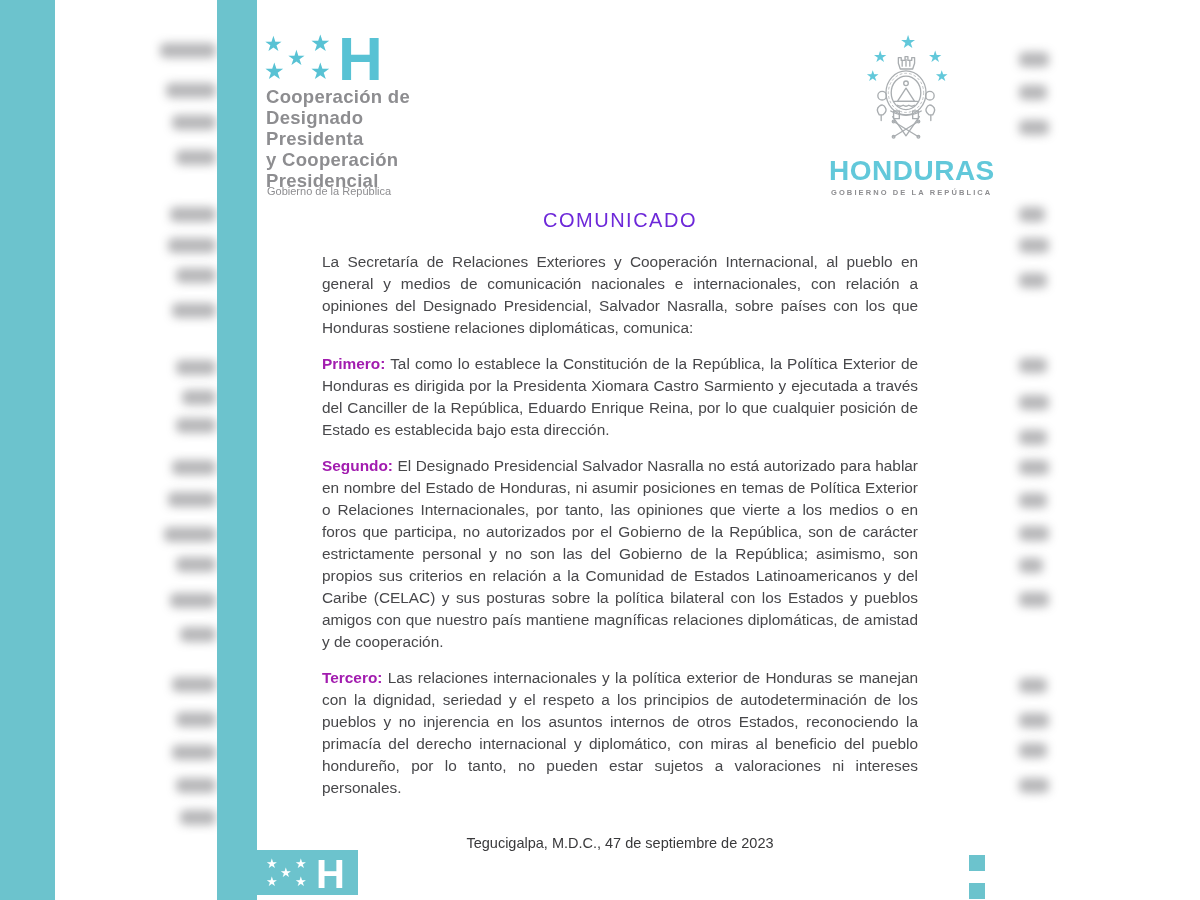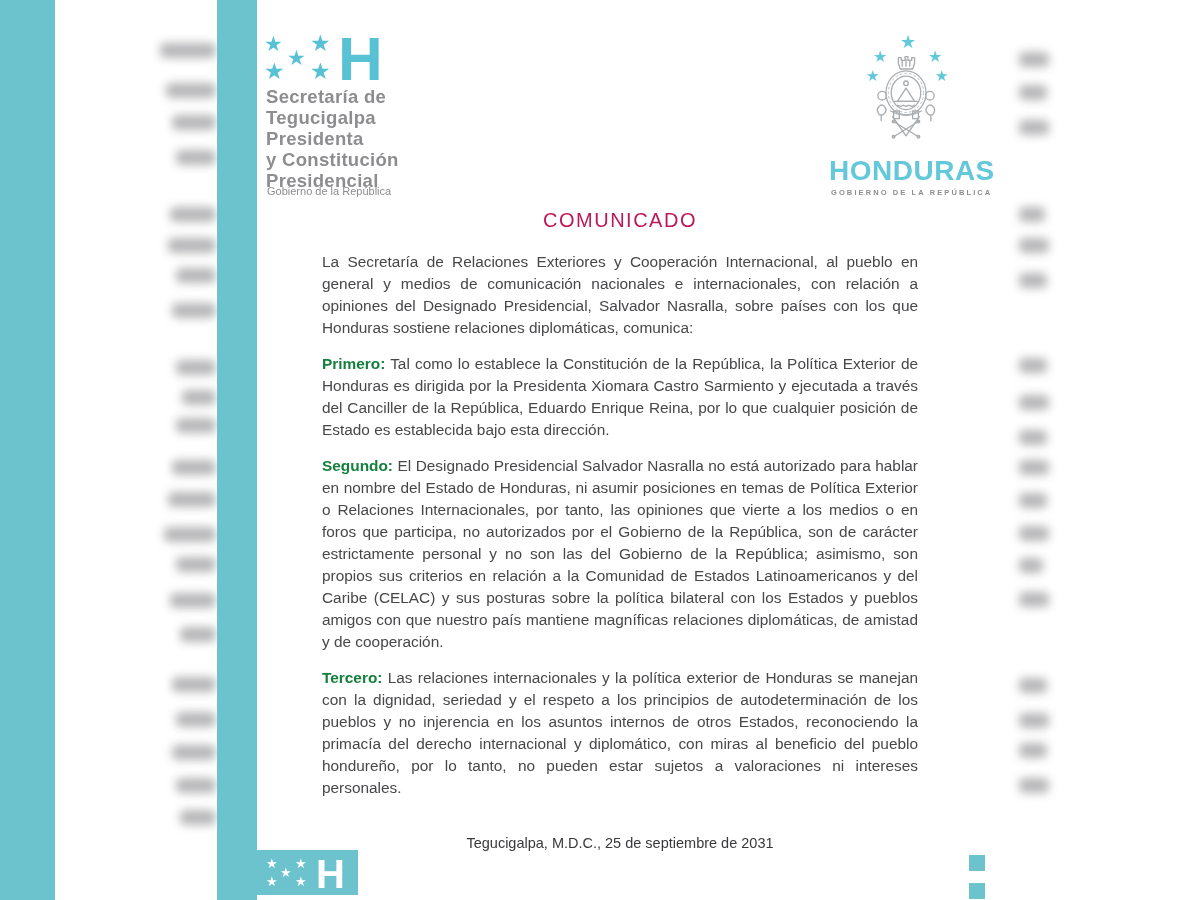--- a/index.html
+++ b/index.html
@@ -27,23 +27,23 @@
   .ministry{position:absolute;left:266px;top:86px;font-weight:700;font-size:18.5px;line-height:21px;color:var(--logo-gray);letter-spacing:.3px;white-space:nowrap;}
   .gob-sub{position:absolute;left:267px;top:185px;font-size:11px;color:var(--logo-gray);white-space:nowrap;}
 
   
   .coat{position:absolute;left:866px;top:48px;}
   .wordmark{position:absolute;left:829px;top:157px;font-size:28px;font-weight:800;letter-spacing:.5px;color:var(--honduras-cyan);line-height:1;white-space:nowrap;}
   .wordmark-sub{position:absolute;left:831px;top:188px;width:160px;text-align:center;font-size:7.5px;font-weight:700;letter-spacing:2.1px;color:var(--logo-gray);white-space:nowrap;}
 
   
   .content{position:absolute;left:322px;top:209px;width:596px;color:var(--ink);}
-  .doc-title{text-align:center;font-size:20px;font-weight:400;letter-spacing:1.5px;color:#be185d;margin:0 0 19px 0;}
+  .doc-title{text-align:center;font-size:20px;font-weight:400;letter-spacing:1.5px;color:#6d28d9;margin:0 0 19px 0;}
   .content p{margin:0 0 14px 0;font-size:15.4px;line-height:22px;text-align:justify;}
-  .content p b{color:#15803d;}
+  .content p b{color:#a21caf;}
   .dateline{position:absolute;left:322px;top:835px;width:596px;text-align:center;font-size:14.5px;color:#39393b;}
 
   
   .footer-logo{position:absolute;left:257px;top:850px;width:101px;height:45px;background:var(--teal);}
   .fstar{position:absolute;color:#fff;font-family:"DejaVu Sans",sans-serif;line-height:1;font-size:13px;}
   .footer-h{position:absolute;left:59px;top:4px;color:#fff;font-size:40px;font-weight:800;line-height:1;}
   .sq{position:absolute;left:969px;width:16px;height:16px;background:var(--teal);}
   .sq1{top:855px;} .sq2{top:883px;}
 </style>
 </head>
@@ -101,24 +101,24 @@
   <div class="page">
 
     <div>
       <span class="star" style="left:264px;top:34px;font-size:21px;">★</span>
       <span class="star" style="left:287px;top:48px;font-size:21px;">★</span>
       <span class="star" style="left:310px;top:32px;font-size:23px;">★</span>
       <span class="star" style="left:264px;top:60px;font-size:23px;">★</span>
       <span class="star" style="left:310px;top:60px;font-size:23px;">★</span>
       <div class="big-h">H</div>
       <div class="ministry">
-        <div>Secretaría de</div>
-        <div>Tegucigalpa</div>
+        <div>Cooperación de</div>
+        <div>Designado</div>
         <div>Presidenta</div>
-        <div>y Constitución</div>
+        <div>y Cooperación</div>
         <div>Presidencial</div>
       </div>
       <div class="gob-sub">Gobierno de la República</div>
     </div>
 
     <div>
       <span class="star" style="left:900px;top:33px;font-size:18px;color:var(--honduras-cyan);">★</span>
       <span class="star" style="left:873px;top:49px;font-size:16px;color:var(--honduras-cyan);">★</span>
       <span class="star" style="left:928px;top:49px;font-size:16px;color:var(--honduras-cyan);">★</span>
       <span class="star" style="left:866px;top:69px;font-size:15px;color:var(--honduras-cyan);">★</span>
@@ -152,21 +152,21 @@
     </div>
 
     <div class="content">
       <h1 class="doc-title">COMUNICADO</h1>
       <p><span>La Secretaría de Relaciones Exteriores y Cooperación Internacional, al pueblo en general y medios de comunicación nacionales e internacionales, con relación a opiniones del Designado Presidencial, Salvador Nasralla, sobre países con los que Honduras sostiene relaciones diplomáticas, comunica:</span></p>
       <p><b>Primero:</b> <span>Tal como lo establece la Constitución de la República, la Política Exterior de Honduras es dirigida por la Presidenta Xiomara Castro Sarmiento y ejecutada a través del Canciller de la República, Eduardo Enrique Reina, por lo que cualquier posición de Estado es establecida bajo esta dirección.</span></p>
       <p><b>Segundo:</b> <span>El Designado Presidencial Salvador Nasralla no está autorizado para hablar en nombre del Estado de Honduras, ni asumir posiciones en temas de Política Exterior o Relaciones Internacionales, por tanto, las opiniones que vierte a los medios o en foros que participa, no autorizados por el Gobierno de la República, son de carácter estrictamente personal y no son las del Gobierno de la República; asimismo, son propios sus criterios en relación a la Comunidad de Estados Latinoamericanos y del Caribe (CELAC) y sus posturas sobre la política bilateral con los Estados y pueblos amigos con que nuestro país mantiene magníficas relaciones diplomáticas, de amistad y de cooperación.</span></p>
       <p><b>Tercero:</b> <span>Las relaciones internacionales y la política exterior de Honduras se manejan con la dignidad, seriedad y el respeto a los principios de autodeterminación de los pueblos y no injerencia en los asuntos internos de otros Estados, reconociendo la primacía del derecho internacional y diplomático, con miras al beneficio del pueblo hondureño, por lo tanto, no pueden estar sujetos a valoraciones ni intereses personales.</span></p>
     </div>
 
-    <div class="dateline">Tegucigalpa, M.D.C., 25 de septiembre de 2031</div>
+    <div class="dateline">Tegucigalpa, M.D.C., 47 de septiembre de 2023</div>
 
     <div class="footer-logo">
       <span class="fstar" style="left:9px;top:7px;">★</span>
       <span class="fstar" style="left:38px;top:7px;">★</span>
       <span class="fstar" style="left:23px;top:16px;">★</span>
       <span class="fstar" style="left:9px;top:25px;">★</span>
       <span class="fstar" style="left:38px;top:25px;">★</span>
       <span class="footer-h">H</span>
     </div>
     <div class="sq sq1"></div>

